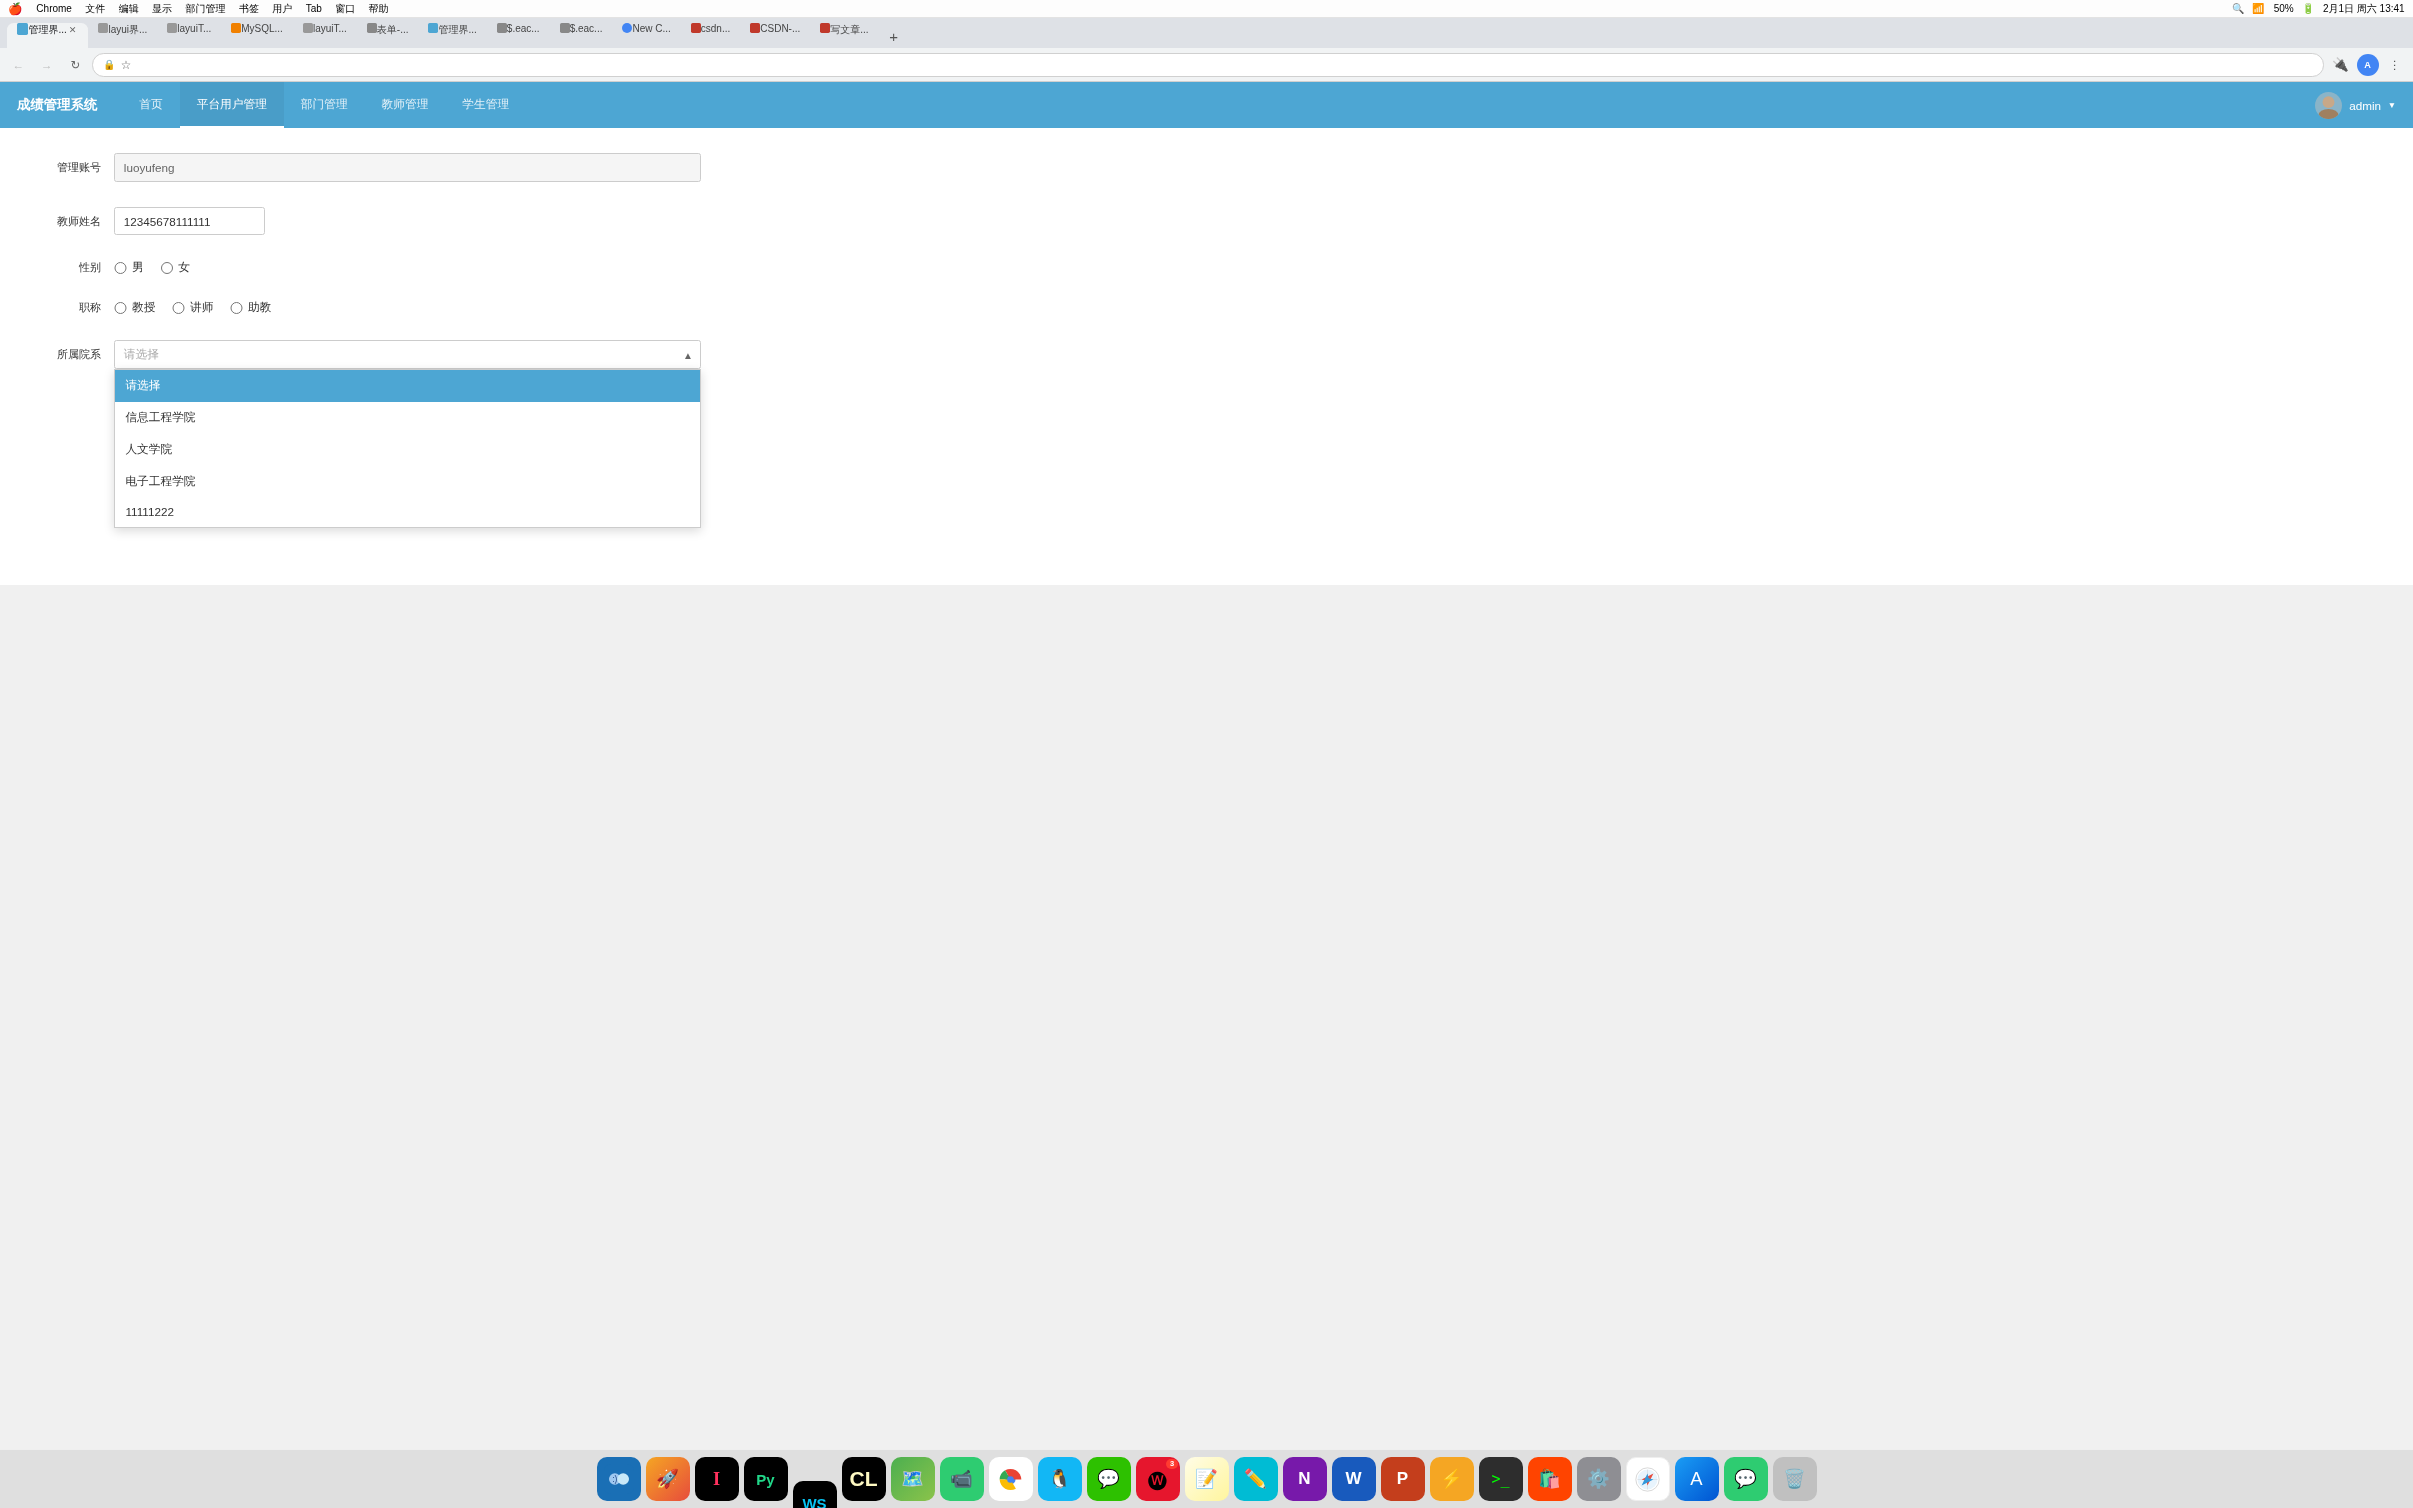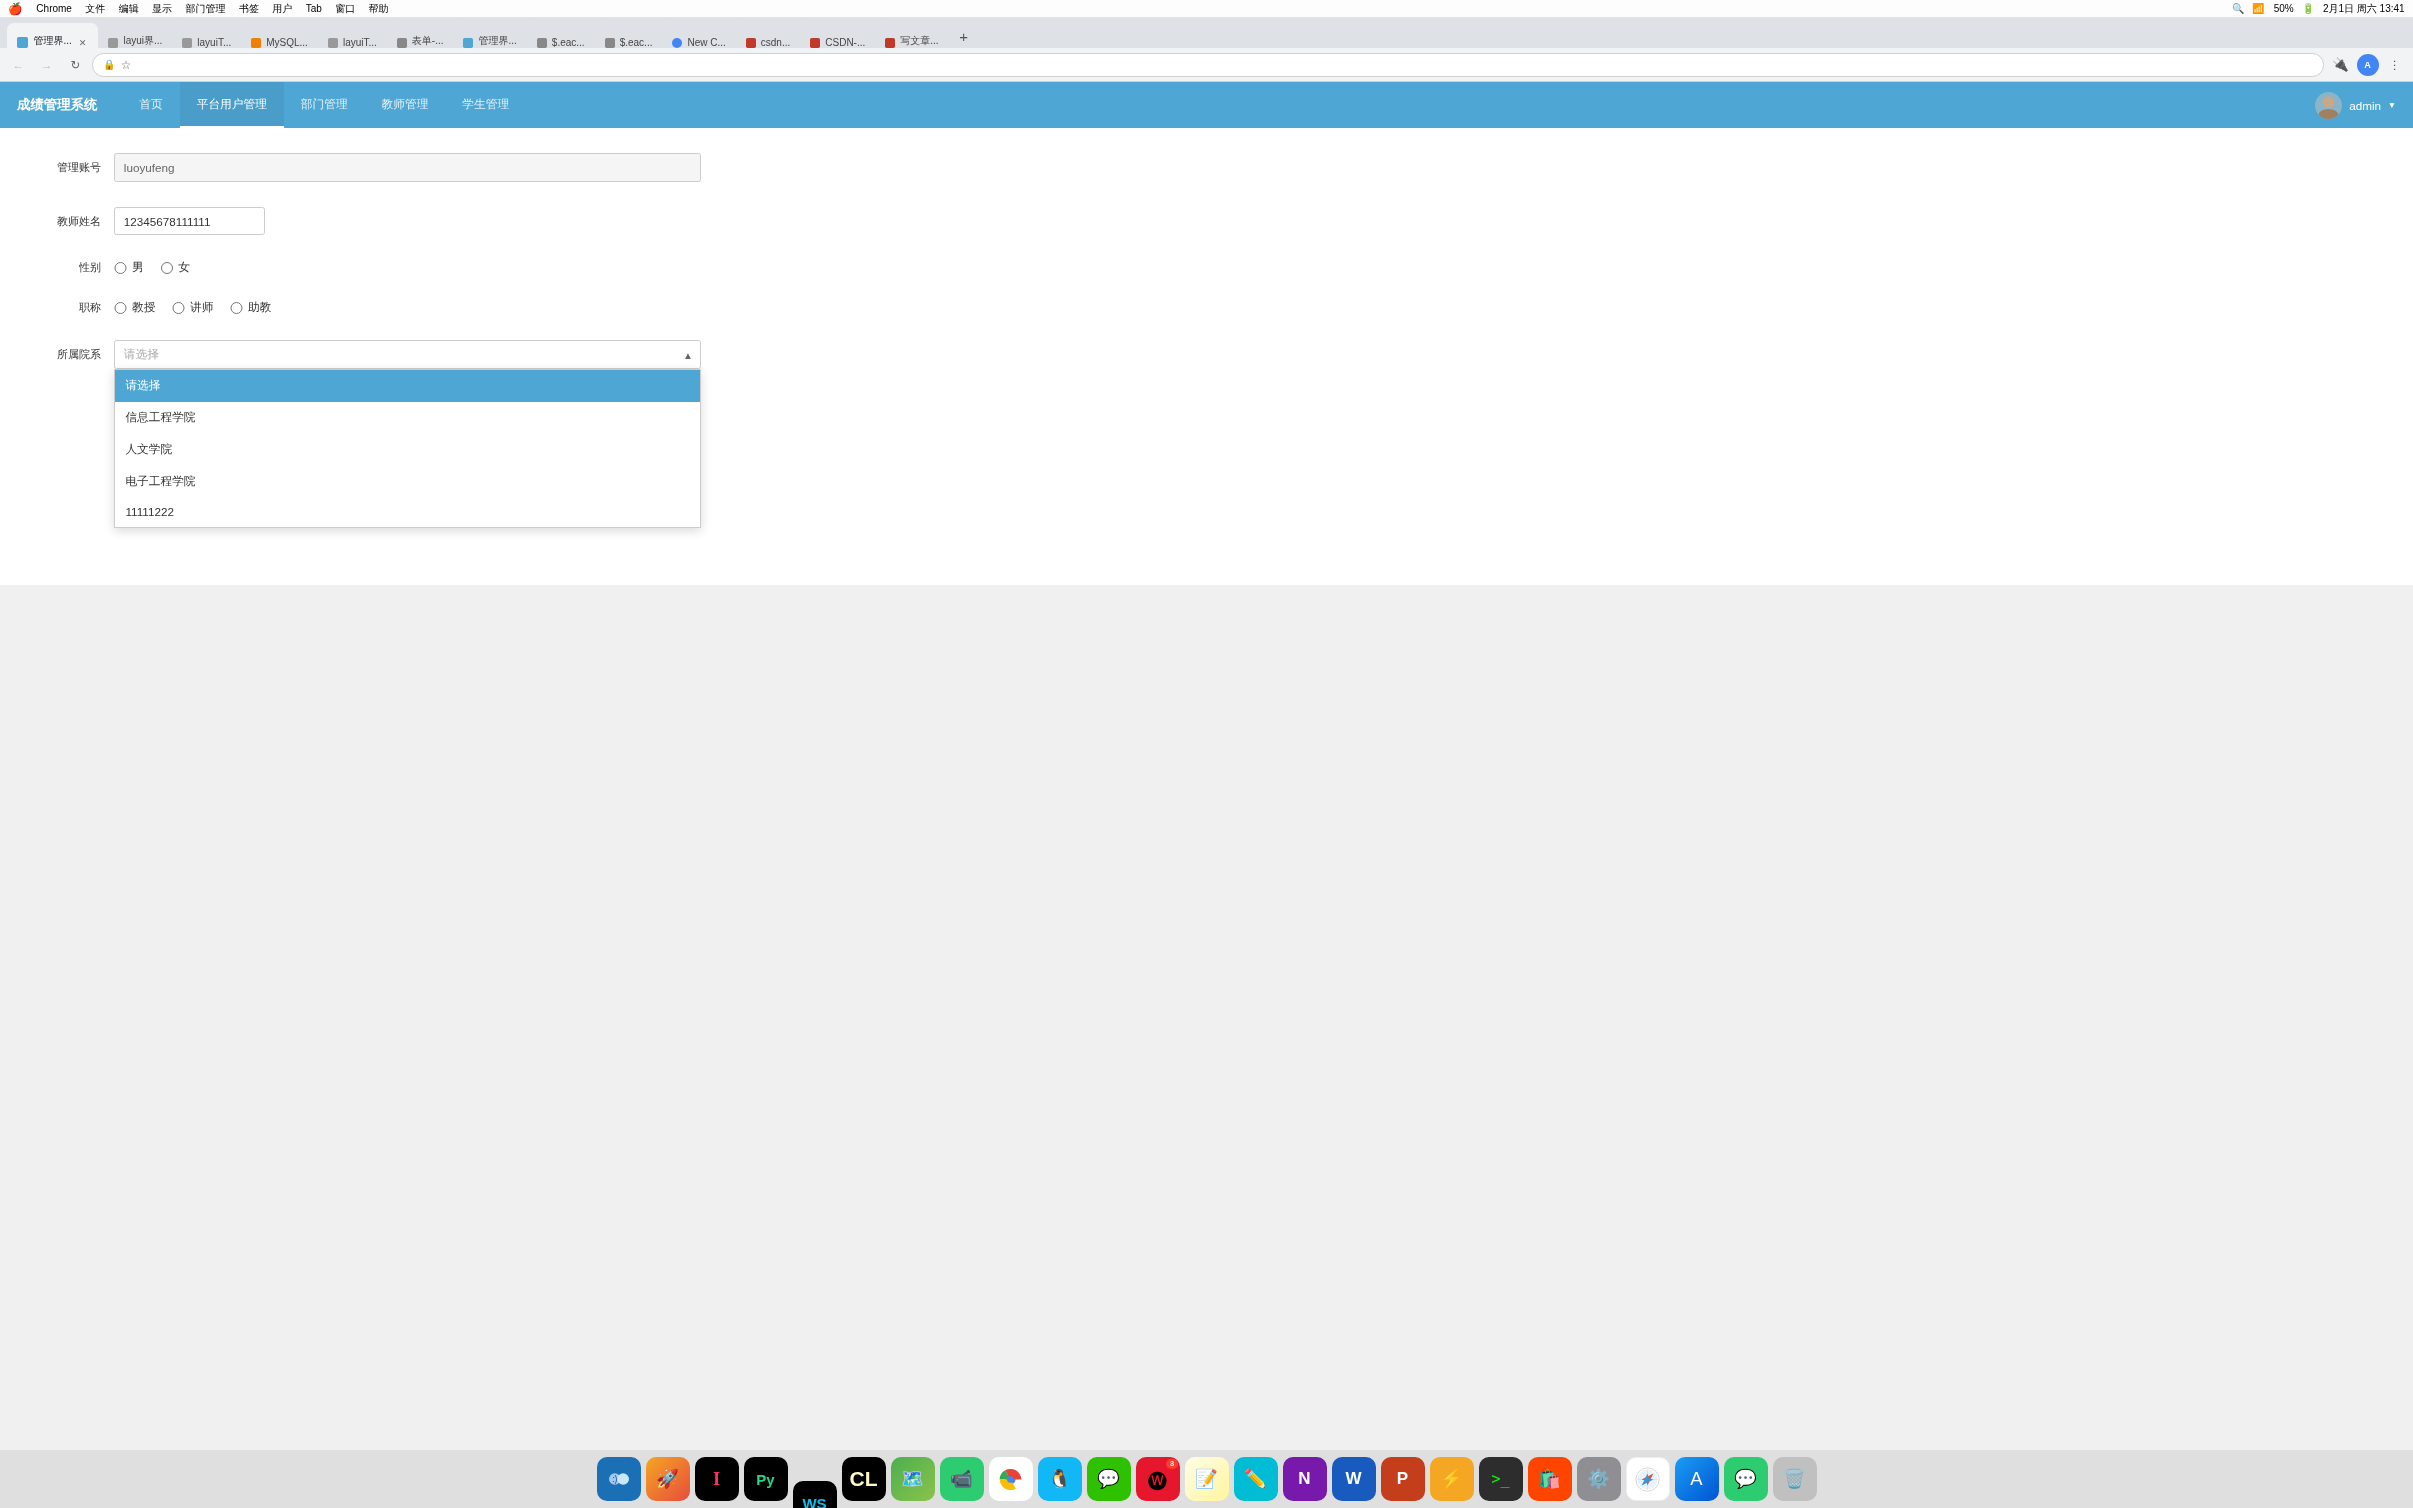--- a/index.html
+++ b/index.html
@@ -14,22 +14,21 @@
       background: #dee1e6;
       display: flex;
       align-items: flex-end;
       padding: 0 6.7px;
       overflow: hidden;
     }
     .tab {
       height: 25px;
       padding: 0 10px;
       display: flex;
-      align-items: flex-end;
-      gap: 5px;
+      align-items: flex-start;
       font-size: 10px;
       color: #444;
       border-radius: 6.7px 6.7px 0 0;
       background: #dee1e6;
       cursor: pointer;
       white-space: nowrap;
       max-width: 117px;
       overflow: hidden;
     }
     .tab.active {

